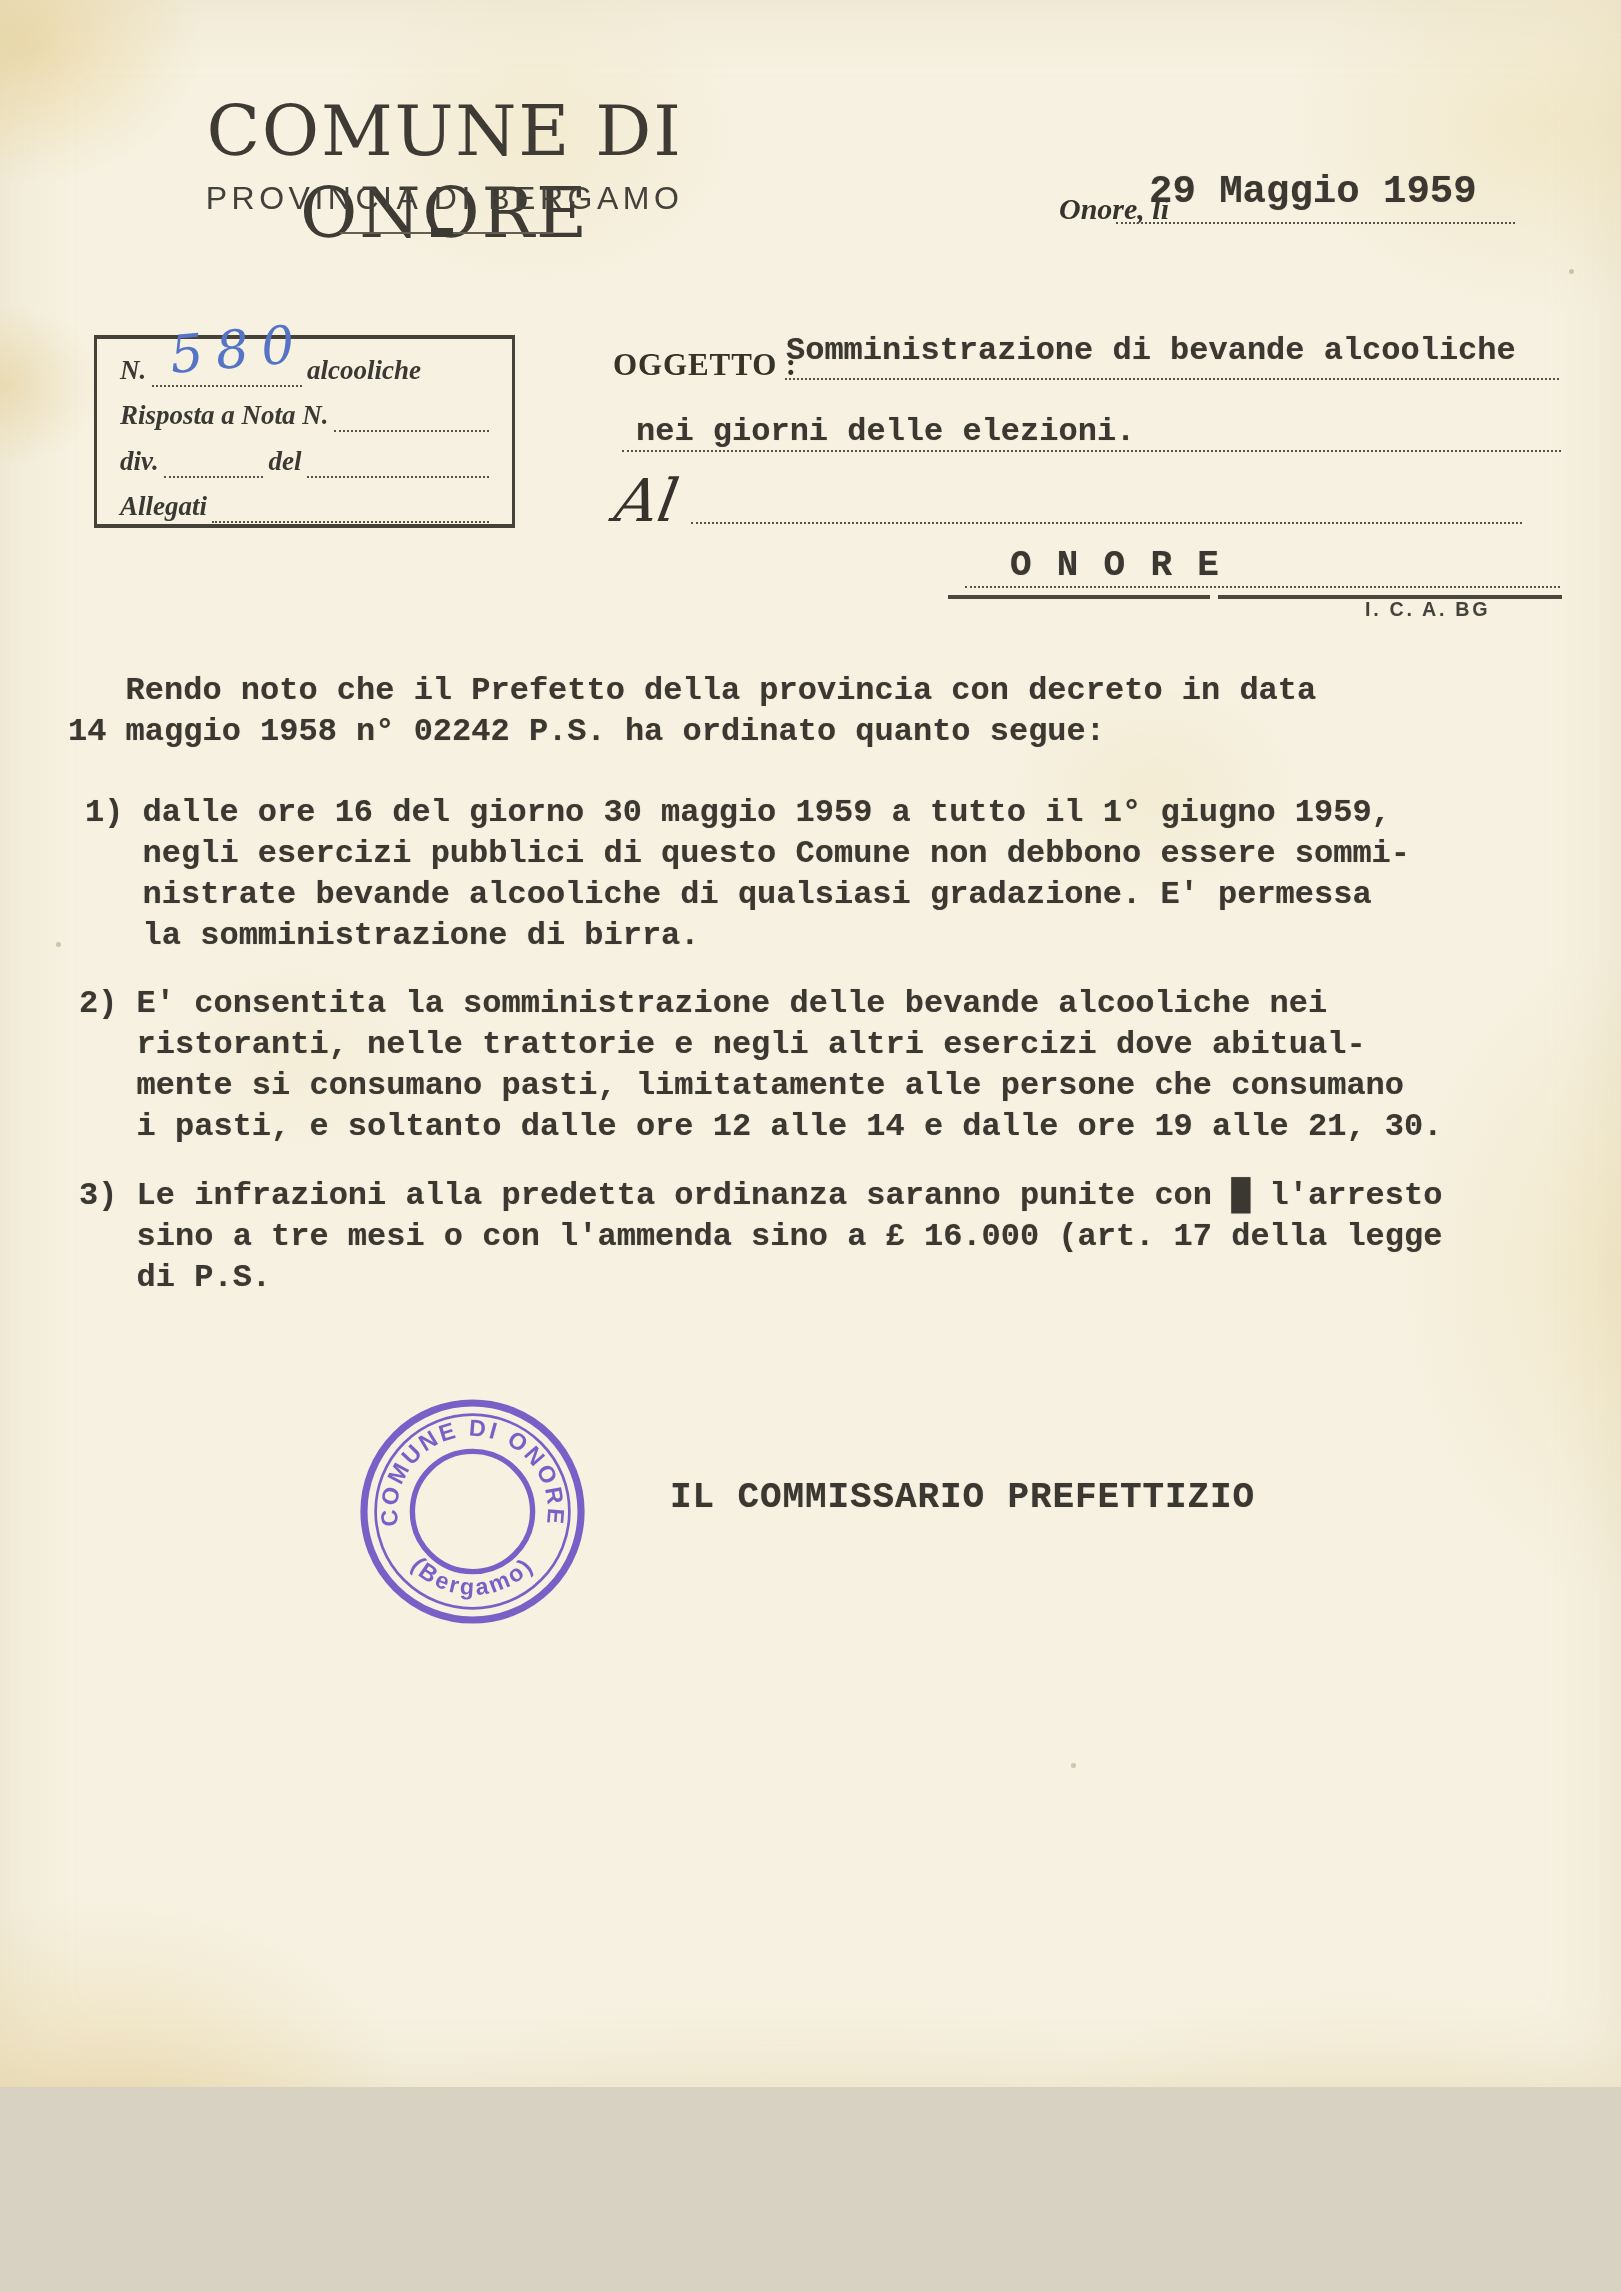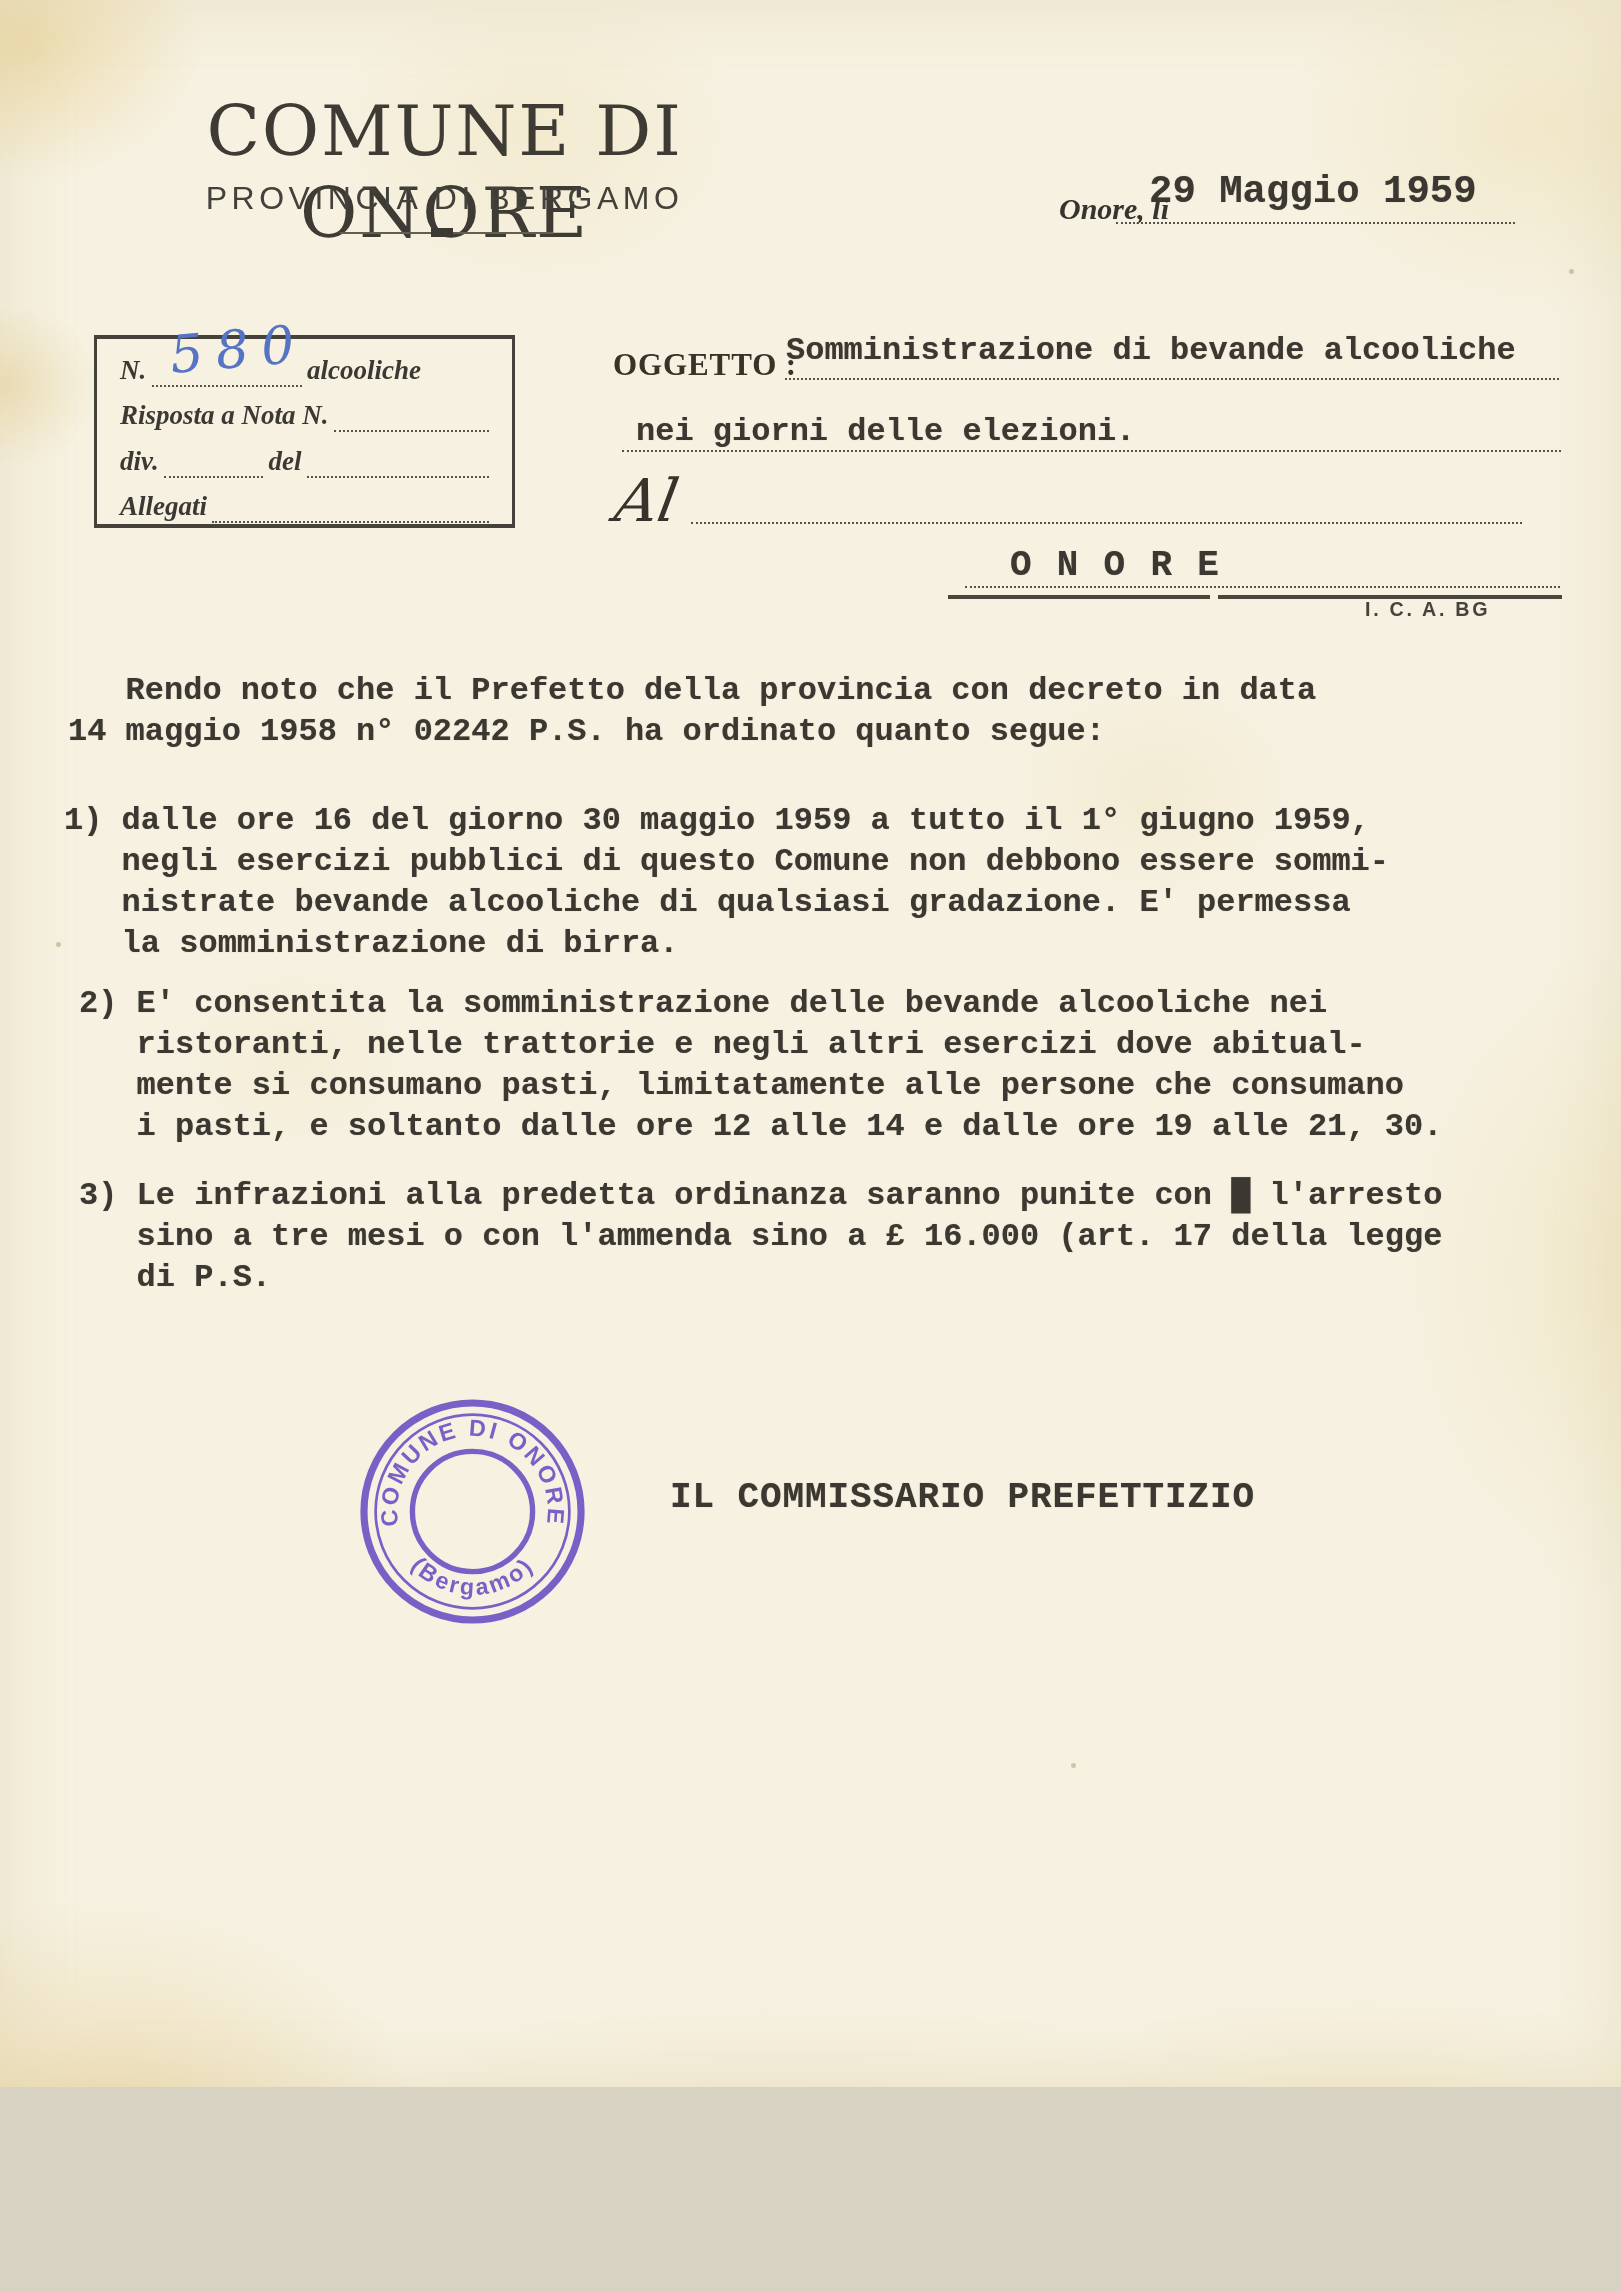--- a/index.html
+++ b/index.html
@@ -81,21 +81,21 @@
   }
   .al-leader { left: 691px; top: 488px; width: 831px; height: 34px; border-bottom: 2.7px dotted #55524a; }
   .addressee-name { left: 1010px; top: 545px; font-size: 36px; letter-spacing: 1.8px; }
   .addressee-dotted { left: 965px; top: 553px; width: 595px; height: 33px; border-bottom: 2.7px dotted #55524a; }
   .addressee-rule-a { left: 948px; top: 595px; width: 262px; height: 3.6px; background: #4a473e; }
   .addressee-rule-b { left: 1218px; top: 595px; width: 344px; height: 3.6px; background: #4a473e; }
   .ica-note { left: 1365px; top: 598px; font-family: "Liberation Sans", sans-serif; font-size: 19.7px; letter-spacing: 2.7px; color: #45433d; font-weight: bold; }
 
   
   .intro-paragraph { left: 68px; top: 670px; width: 1514px; }
-  .ordinance-item-1 { left: 64px; top: 792px; width: 1514px; margin-top: 8px; }
+  .ordinance-item-1 { left: 85px; top: 792px; width: 1514px; }
   .ordinance-item-2 { left: 79px; top: 983px; width: 1514px; }
   .ordinance-item-3 { left: 79px; top: 1175px; width: 1514px; }
 
   
   .municipal-stamp { left: 355px; top: 1394px; width: 235px; height: 235px; opacity: 0.93; }
   .stamp-text { font-family: "Liberation Sans", sans-serif; font-weight: bold; font-size: 26px; letter-spacing: 3px; fill: #7056c6; }
   .signature-title { left: 670px; top: 1476px; font-size: 36px; letter-spacing: 0.9px; line-height: 43px; }
 
   .speck { position: absolute; border-radius: 50%; background: rgba(140,115,60,0.35); }
 </style>

